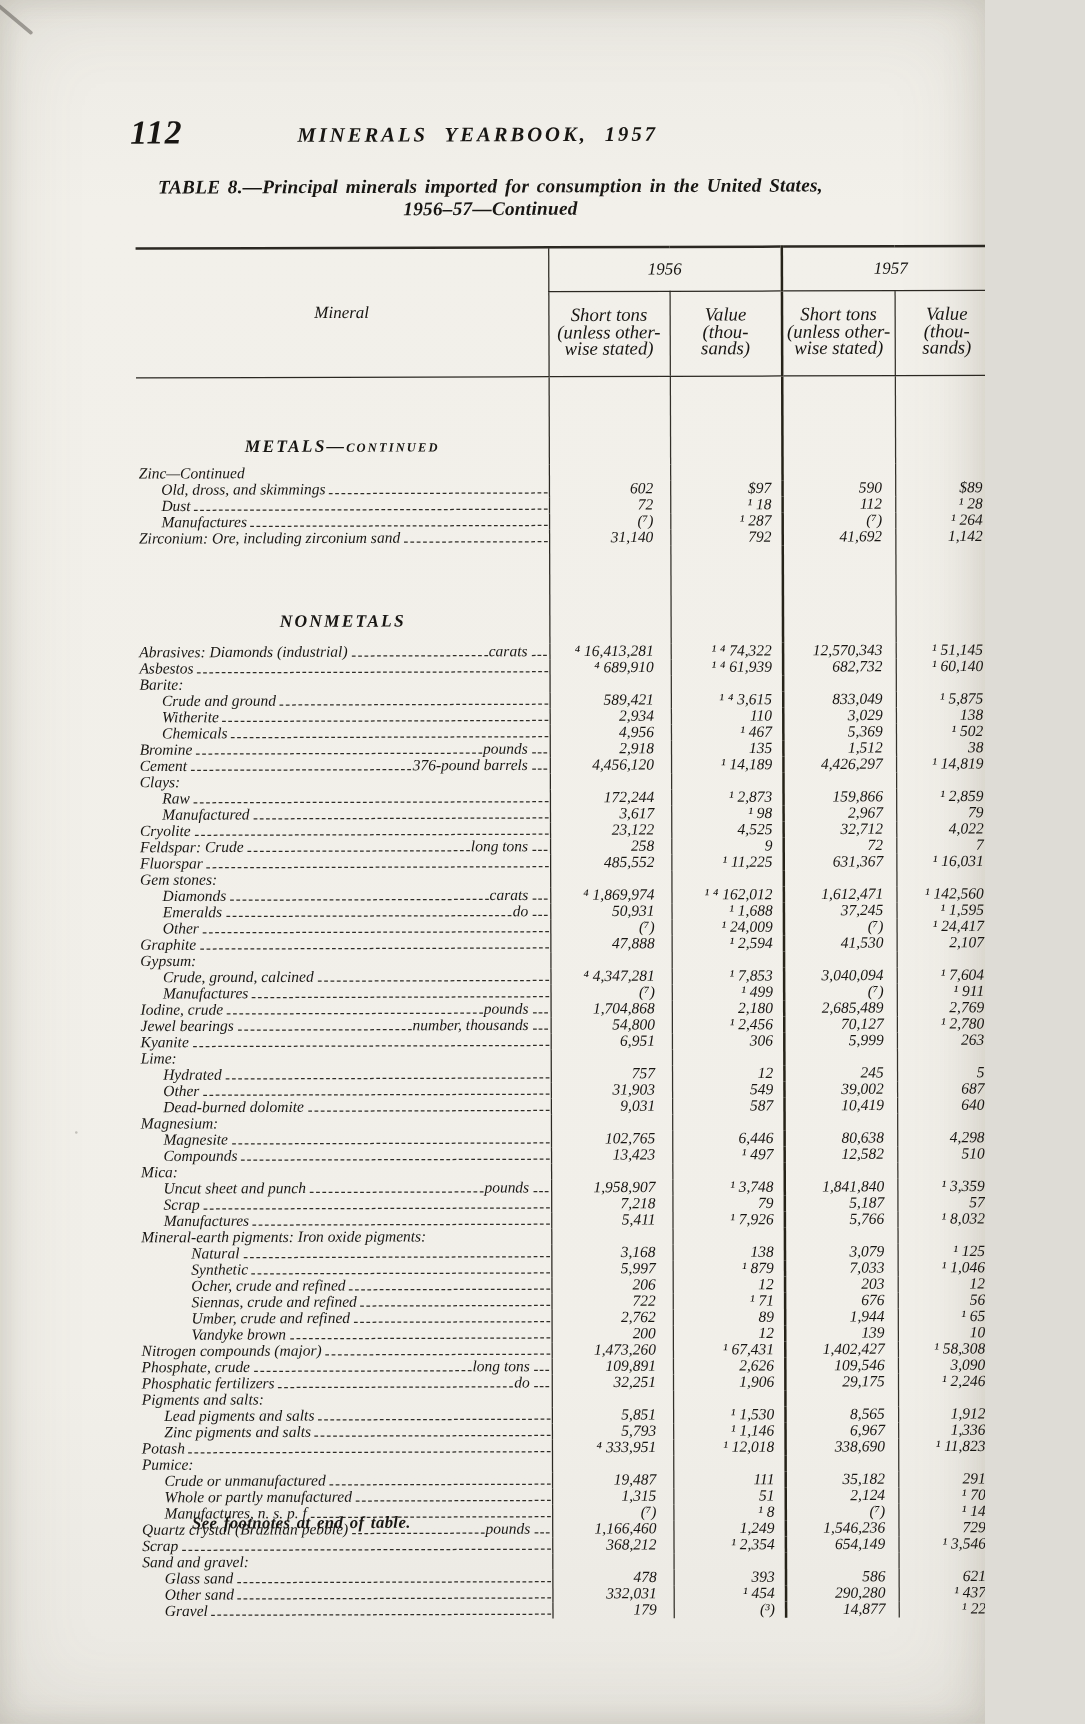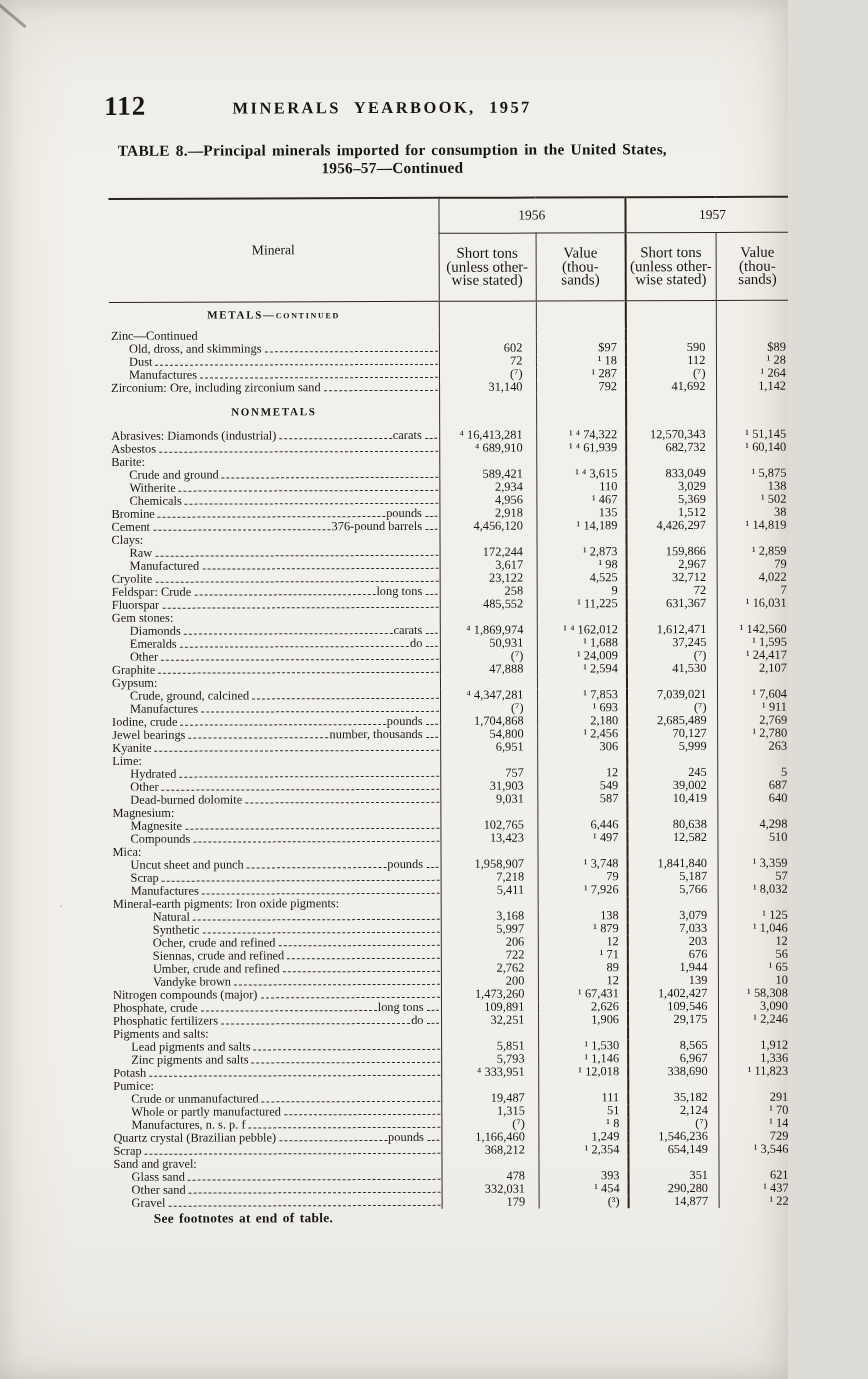--- a/index.html
+++ b/index.html
@@ -1,21 +1,21 @@
 <!DOCTYPE html>
 <html><head>
 <meta charset="utf-8">
 <style>
   html,body{margin:0;padding:0;background:#dedcd6;}
   .page{
     position:relative;width:788px;height:1379px;margin:0;
     background:linear-gradient(180deg,#edebe5 0%,#f2f0ea 12%,#f1efe9 80%,#eae8e2 100%);
     box-shadow:inset 0 0 70px rgba(115,108,90,.16), inset -10px 0 26px rgba(115,108,92,.10), inset 6px 0 18px rgba(100,95,80,.10);
     font-family:"Liberation Serif","DejaVu Serif",serif;
-    color:#181613;overflow:hidden;
+    color:#181613;overflow:hidden;font-style:italic;
   }
   .sheet{position:absolute;inset:0;transform:rotate(-0.18deg);}
   .page-num{position:absolute;left:106px;top:90px;font-size:27px;font-weight:bold;letter-spacing:1px;}
   .running-title{position:absolute;left:0;right:20px;top:98px;text-align:center;font-size:16.5px;font-weight:bold;letter-spacing:2.4px;word-spacing:7px;}
   .table-title{position:absolute;left:54px;right:54px;top:141px;text-align:center;font-weight:bold;font-size:15.4px;line-height:17.5px;letter-spacing:.2px;word-spacing:2px;}
 
   table.min-table{
     position:absolute;left:110px;top:197px;width:690px;
     border-collapse:collapse;table-layout:fixed;border-top:2px solid #2b2822;
   }
@@ -44,21 +44,21 @@
   .leader{flex:1 1 auto;min-width:8px;align-self:flex-end;border-bottom:1.4px dashed #2f2c26;margin:0 1px 3.5px 3px;}
   .tail{flex:0 0 12px;min-width:12px;margin-right:2px;}
   .unit{white-space:nowrap;}
   .ind0 .minwrap{padding-left:2px;}
   .ind1 .minwrap{padding-left:20px;}
   .ind2 .minwrap{padding-left:42px;}
 
   tr.row-section td{padding-top:11px;padding-bottom:11px;}
   tbody tr:first-child td{padding-top:6px;padding-bottom:8px;}
   tr.row-section .minwrap{justify-content:center;padding-left:0;}
-  tr.row-section .lbl{font-variant:small-caps;font-weight:600;font-size:11px;letter-spacing:1.7px;}
+  tr.row-section .lbl{font-variant:small-caps;font-weight:600;font-size:14px;letter-spacing:1.7px;margin-top:43px;}
 
   .footnote{position:absolute;left:152px;top:1210px;font-weight:bold;font-size:13.4px;letter-spacing:.3px;word-spacing:1.5px;}
 
   .mark-tl{position:absolute;left:-6px;top:14px;width:36px;height:3px;background:#55524c;opacity:.5;transform:rotate(40deg);border-radius:2px;}
   .speck{position:absolute;background:#6a665e;border-radius:50%;opacity:.35;}
 </style>
 </head>
 <body>
 
 <div class="page">
@@ -436,32 +436,32 @@
           </tr>
           <tr class="row-data">
             <td class="c-min ind1">
               <span class="minwrap">
                 <span class="lbl">Crude, ground, calcined</span>
                 <span class="leader"></span>
               </span>
             </td>
             <td class="c-num n-st b-st">⁴ 4,347,281</td>
             <td class="c-num n-val b-val">¹ 7,853</td>
-            <td class="c-num n-st2 b-st2">7,039,021</td>
+            <td class="c-num n-st2 b-st2">3,040,094</td>
             <td class="c-num n-val2 b-val2">¹ 7,604</td>
           </tr>
           <tr class="row-data">
             <td class="c-min ind1">
               <span class="minwrap">
                 <span class="lbl">Manufactures</span>
                 <span class="leader"></span>
               </span>
             </td>
             <td class="c-num n-st b-st">(⁷)</td>
-            <td class="c-num n-val b-val">¹ 693</td>
+            <td class="c-num n-val b-val">¹ 499</td>
             <td class="c-num n-st2 b-st2">(⁷)</td>
             <td class="c-num n-val2 b-val2">¹ 911</td>
           </tr>
           <tr class="row-data">
             <td class="c-min ind0">
               <span class="minwrap">
                 <span class="lbl">Iodine, crude</span>
                 <span class="leader"></span>
                 <span class="unit">pounds</span>
                 <span class="leader tail"></span>
@@ -885,21 +885,21 @@
           </tr>
           <tr class="row-data">
             <td class="c-min ind1">
               <span class="minwrap">
                 <span class="lbl">Glass sand</span>
                 <span class="leader"></span>
               </span>
             </td>
             <td class="c-num n-st b-st">478</td>
             <td class="c-num n-val b-val">393</td>
-            <td class="c-num n-st2 b-st2">351</td>
+            <td class="c-num n-st2 b-st2">586</td>
             <td class="c-num n-val2 b-val2">621</td>
           </tr>
           <tr class="row-data">
             <td class="c-min ind1">
               <span class="minwrap">
                 <span class="lbl">Other sand</span>
                 <span class="leader"></span>
               </span>
             </td>
             <td class="c-num n-st b-st">332,031</td>

